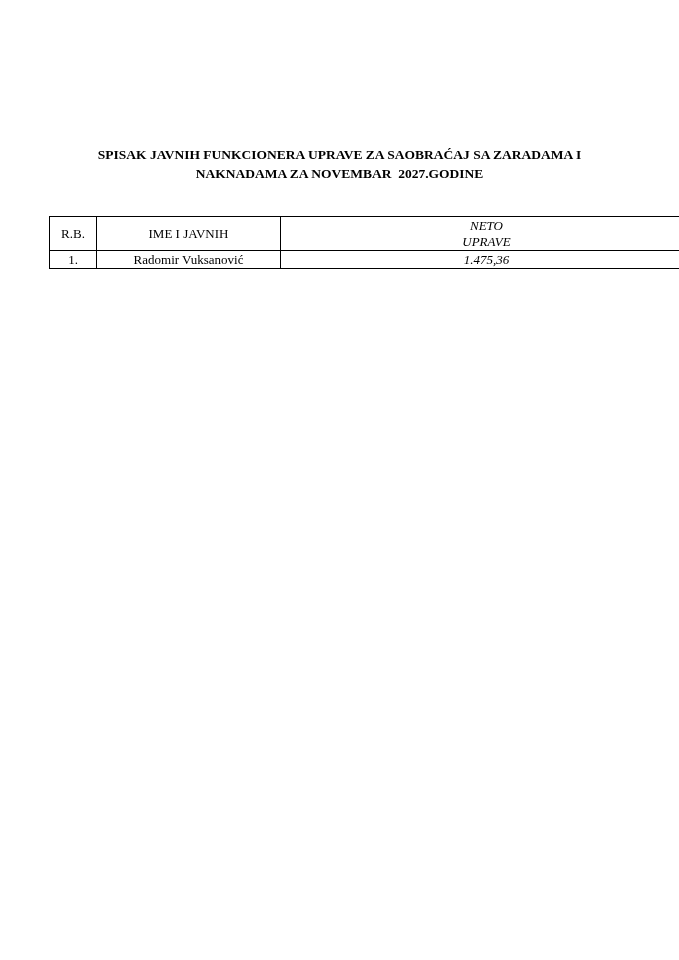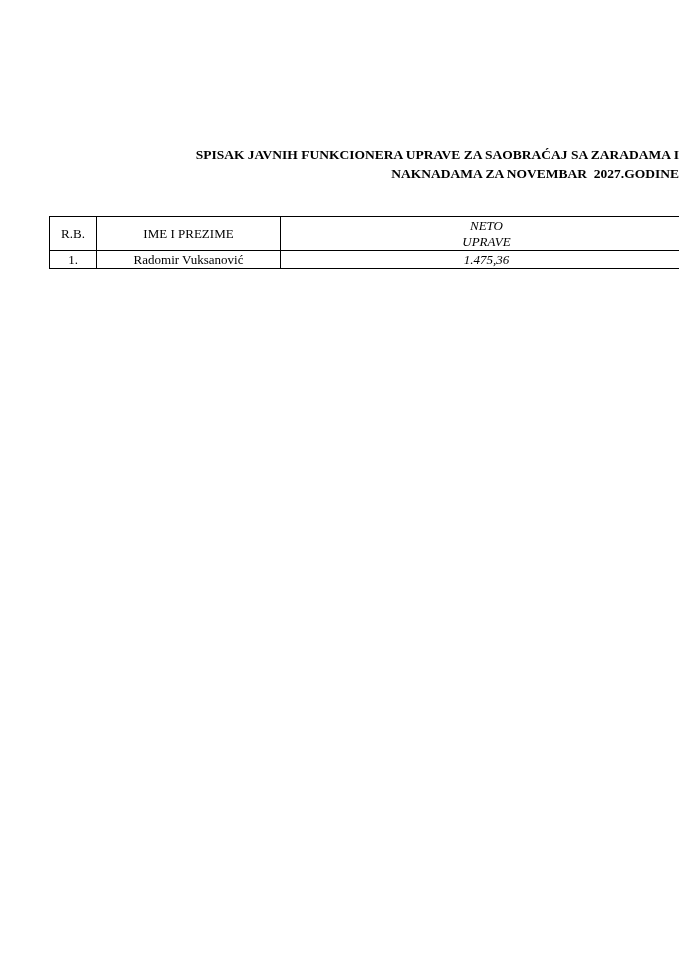--- a/index.html
+++ b/index.html
@@ -1,20 +1,20 @@
 <!DOCTYPE html>
 <html><head>
 <meta charset="utf-8">
 <style>
   html, body { margin: 0; padding: 0; background: #ffffff; }
   body { width: 679px; height: 960px; position: relative; overflow: hidden;
          font-family: "Liberation Serif", "DejaVu Serif", serif; color: #000; }
   .title { position: absolute; left: 0; width: 679px; top: 145px;
            text-align: center; font-weight: bold; font-size: 13.5px; line-height: 19px; }
-  .title div { white-space: pre; text-align: right; }
+  .title div { white-space: pre; }
   table { position: absolute; left: 49px; top: 216px; width: 644px;
           border-collapse: collapse; font-size: 13px; }
   td, th { border: 1px solid #000; text-align: center; font-weight: normal;
            padding: 0; }
   th { height: 33px; line-height: 16px; }
   td { height: 17px; line-height: 16px; }
   .c1 { width: 46px; }
   .c2 { width: 183px; }
   .c3 { width: auto; font-style: italic; }
   th.c3 div { line-height: 16px; }
@@ -24,21 +24,21 @@
 
 <div class="title">
   <div>SPISAK JAVNIH FUNKCIONERA UPRAVE ZA SAOBRAĆAJ SA ZARADAMA I</div>
   <div>NAKNADAMA ZA NOVEMBAR  2027.GODINE</div>
 </div>
 
 <table>
   <tbody>
       <tr>
     <th class="c1">R.B.</th>
-    <th class="c2">IME I PREZIME</th>
+    <th class="c2">IME I JAVNIH</th>
     <th class="c3">
       <div>NETO</div>
       <div>UPRAVE</div>
     </th>
   </tr>
   <tr>
     <td class="c1">1.</td>
     <td class="c2">Radomir Vuksanović</td>
     <td class="c3">1.475,36</td>
   </tr>

